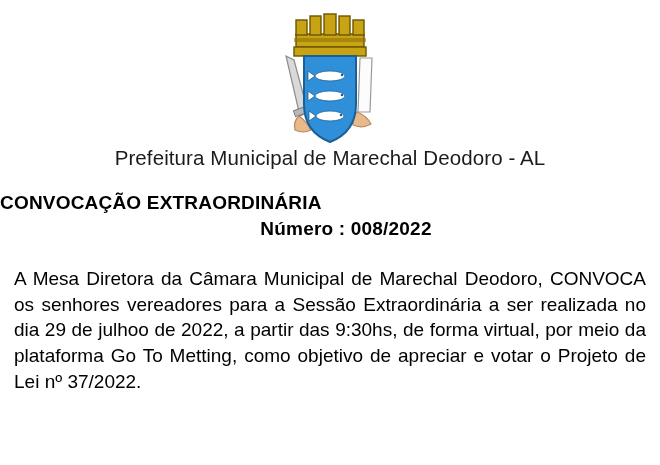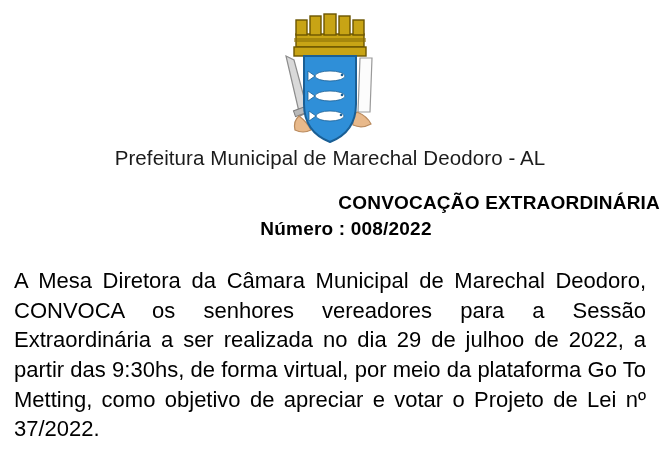--- a/index.html
+++ b/index.html
@@ -33,37 +33,37 @@
     display: block;
   }
   .org-name {
     text-align: center;
     font-size: 20.5px;
     letter-spacing: 0.1px;
     margin-top: 6px;
     color: #1b1b1b;
   }
   .doc-title {
-    text-align: right;
+    text-align: left;
     font-size: 19px;
     font-weight: bold;
     margin-top: 22px;
     letter-spacing: 0.2px;
   }
   .doc-number {
     text-align: center;
     font-size: 19px;
     font-weight: bold;
     margin-top: 4px;
     letter-spacing: 0.2px;
     padding-left: 32px;
   }
   .body-text {
     margin: 26px 14px 0 14px;
-    font-size: 22px;
+    font-size: 19px;
     line-height: 1.35;
     text-align: justify;
     text-justify: inter-word;
     color: #000000;
   }
 </style>
 </head>
 <body>
 
 <div class="page">

